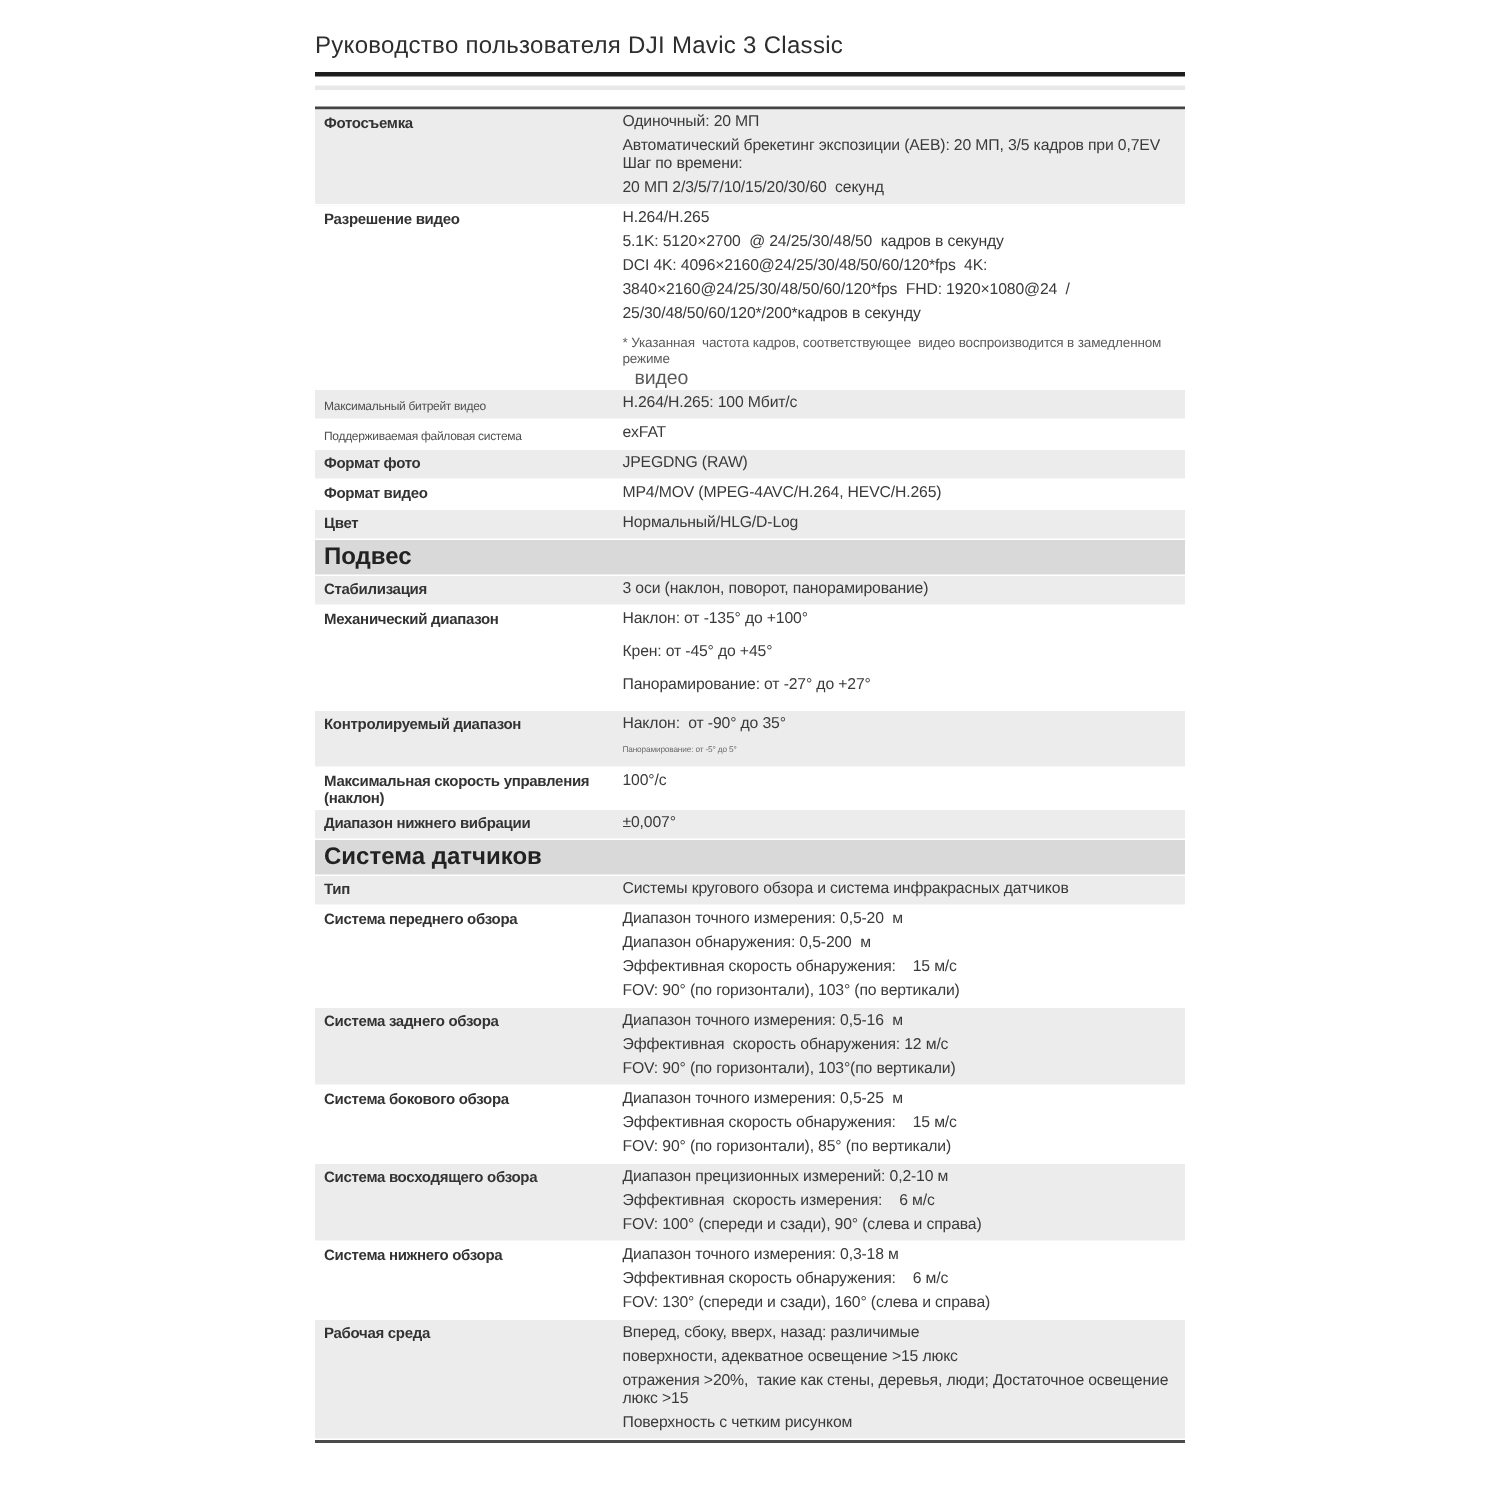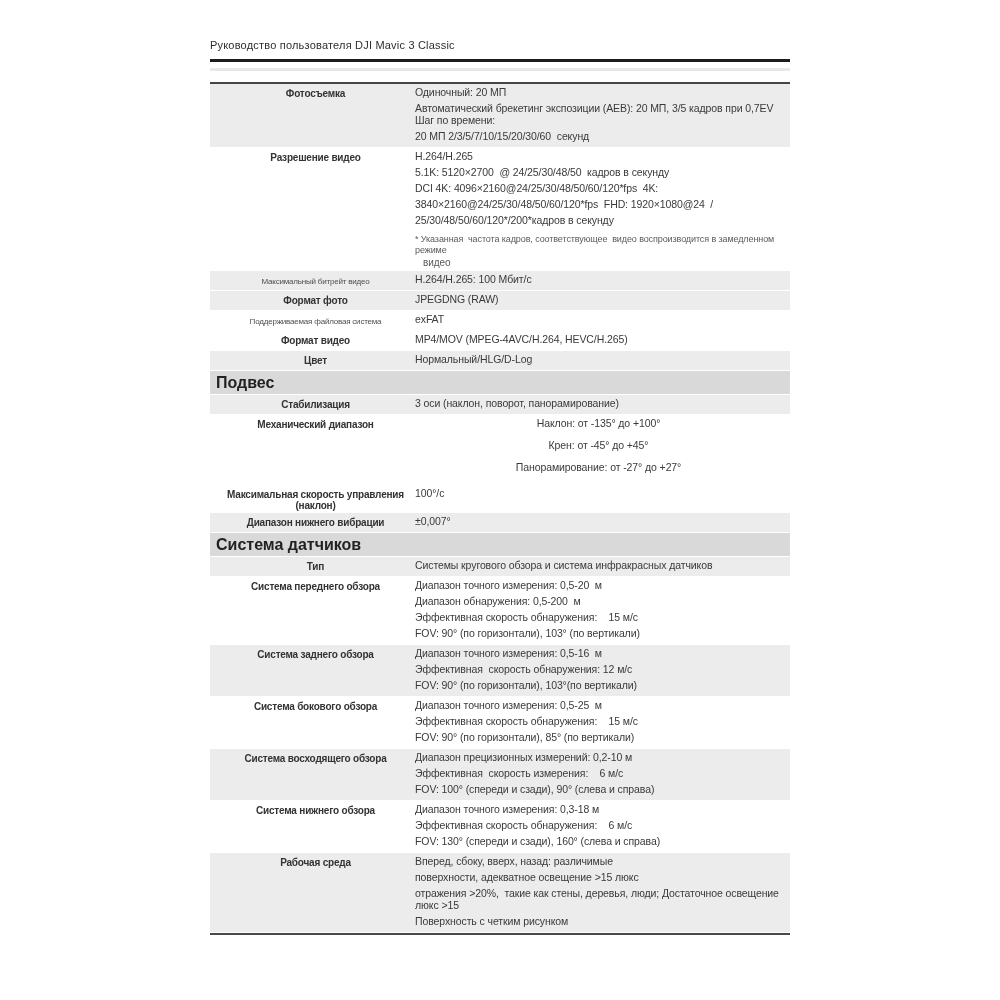--- a/index.html
+++ b/index.html
@@ -5,54 +5,54 @@
   html, body { margin:0; padding:0; background:#ffffff; }
   body {
     width:1000px; height:1000px; overflow:hidden;
     font-family:"Liberation Sans", sans-serif;
     -webkit-font-smoothing:antialiased;
   }
   .page { position:relative; width:1000px; height:1000px; background:#fff; }
   .content { margin-left:210px; width:580px; }
 
   .doc-header {
-    padding-top:39px;
-    font-size:11px; color:#2e2e2e; letter-spacing:0.2px; font-weight:400;
+    padding-top:22px;
+    font-size:16px; color:#2e2e2e; letter-spacing:0.2px; font-weight:400;
   }
   .header-rule { margin-top:8px; height:3px; background:#1d1d1d; }
   .header-substrip { margin-top:6px; height:3px; background:#e8e8e8; }
 
   .spec-table {
     margin-top:11px;
     border-top:2px solid #454545;
     border-bottom:2px solid #4a4a4a;
     color:#3a3a3a;
   }
 
   .row { display:flex; padding:2px 8px 1px 6px; border-bottom:1.5px solid #ffffff; }
   .row.shaded { background:#ececec; }
   .section-row {
     background:#d9d9d9; font-weight:700; font-size:16px; color:#222222;
     padding:3px 6px 2px; border-bottom:1.5px solid #ffffff;
   }
 
   .row .label {
     flex:0 0 199px; font-weight:700; color:#333333;
-    font-size:10px; letter-spacing:-0.2px; padding-top:2px;text-align:center;
+    font-size:10px; letter-spacing:-0.2px; padding-top:2px;
   }
   .row .label.small { font-size:8px; font-weight:400; color:#4f4f4f; padding-top:4px; }
 
   .row .value { flex:1; color:#3a3a3a; min-width:0; }
   .line {
     font-size:10.5px; line-height:12px; margin:0 0 4px;
     white-space:pre-wrap; letter-spacing:-0.1px;
   }
-  .spread .line { margin-bottom:10px;text-align:center; }
+  .spread .line { margin-bottom:10px; }
   .line.footnote { font-size:9px; line-height:11px; color:#5a5a5a; margin-top:8px; margin-bottom:1px; }
-  .line.footnote-indent { font-size:10px; line-height:11px; color:#5a5a5a; margin-left:8px; margin-bottom:1px; }
+  .line.footnote-indent { font-size:13px; line-height:11px; color:#5a5a5a; margin-left:8px; margin-bottom:1px; }
   .line.tiny { font-size:5.5px; line-height:7px; color:#6a6a6a; margin-top:9px; margin-bottom:6px; }
 </style>
 </head>
 <body>
 
 <div class="page">
   <div class="content">
 
     <div class="doc-header">
       <span>Руководство пользователя  DJI Mavic 3 Classic</span>
@@ -81,30 +81,30 @@
             <div class="line footnote">* Указанная  частота кадров, соответствующее  видео воспроизводится в замедленном режиме</div>
             <div class="line footnote-indent">видео</div>
           </div>
         </div>
         <div class="row shaded">
           <div class="label small">Максимальный битрейт видео</div>
           <div class="value">
             <div class="line">H.264/H.265: 100 Мбит/с</div>
           </div>
         </div>
+        <div class="row">
+          <div class="label small">Поддерживаемая файловая система</div>
+          <div class="value">
+            <div class="line">exFAT</div>
+          </div>
+        </div>
         <div class="row shaded">
           <div class="label">Формат фото</div>
           <div class="value">
             <div class="line">JPEGDNG (RAW)</div>
-          </div>
-        </div>
-        <div class="row">
-          <div class="label small">Поддерживаемая файловая система</div>
-          <div class="value">
-            <div class="line">exFAT</div>
           </div>
         </div>
         <div class="row">
           <div class="label">Формат видео</div>
           <div class="value">
             <div class="line">MP4/MOV (MPEG-4AVC/H.264, HEVC/H.265)</div>
           </div>
         </div>
         <div class="row shaded">
           <div class="label">Цвет</div>
@@ -118,20 +118,27 @@
           <div class="value">
             <div class="line">3 оси (наклон, поворот, панорамирование)</div>
           </div>
         </div>
         <div class="row spread">
           <div class="label">Механический диапазон</div>
           <div class="value">
             <div class="line">Наклон: от -135° до +100°</div>
             <div class="line">Крен: от -45° до +45°</div>
             <div class="line">Панорамирование: от -27° до +27°</div>
+          </div>
+        </div>
+        <div class="row shaded">
+          <div class="label">Контролируемый диапазон</div>
+          <div class="value">
+            <div class="line">Наклон:  от -90° до 35°</div>
+            <div class="line tiny">Панорамирование: от -5° до 5°</div>
           </div>
         </div>
         <div class="row">
           <div class="label">Максимальная скорость управления (наклон)</div>
           <div class="value">
             <div class="line">100°/с</div>
           </div>
         </div>
         <div class="row shaded">
           <div class="label">Диапазон нижнего вибрации</div>

